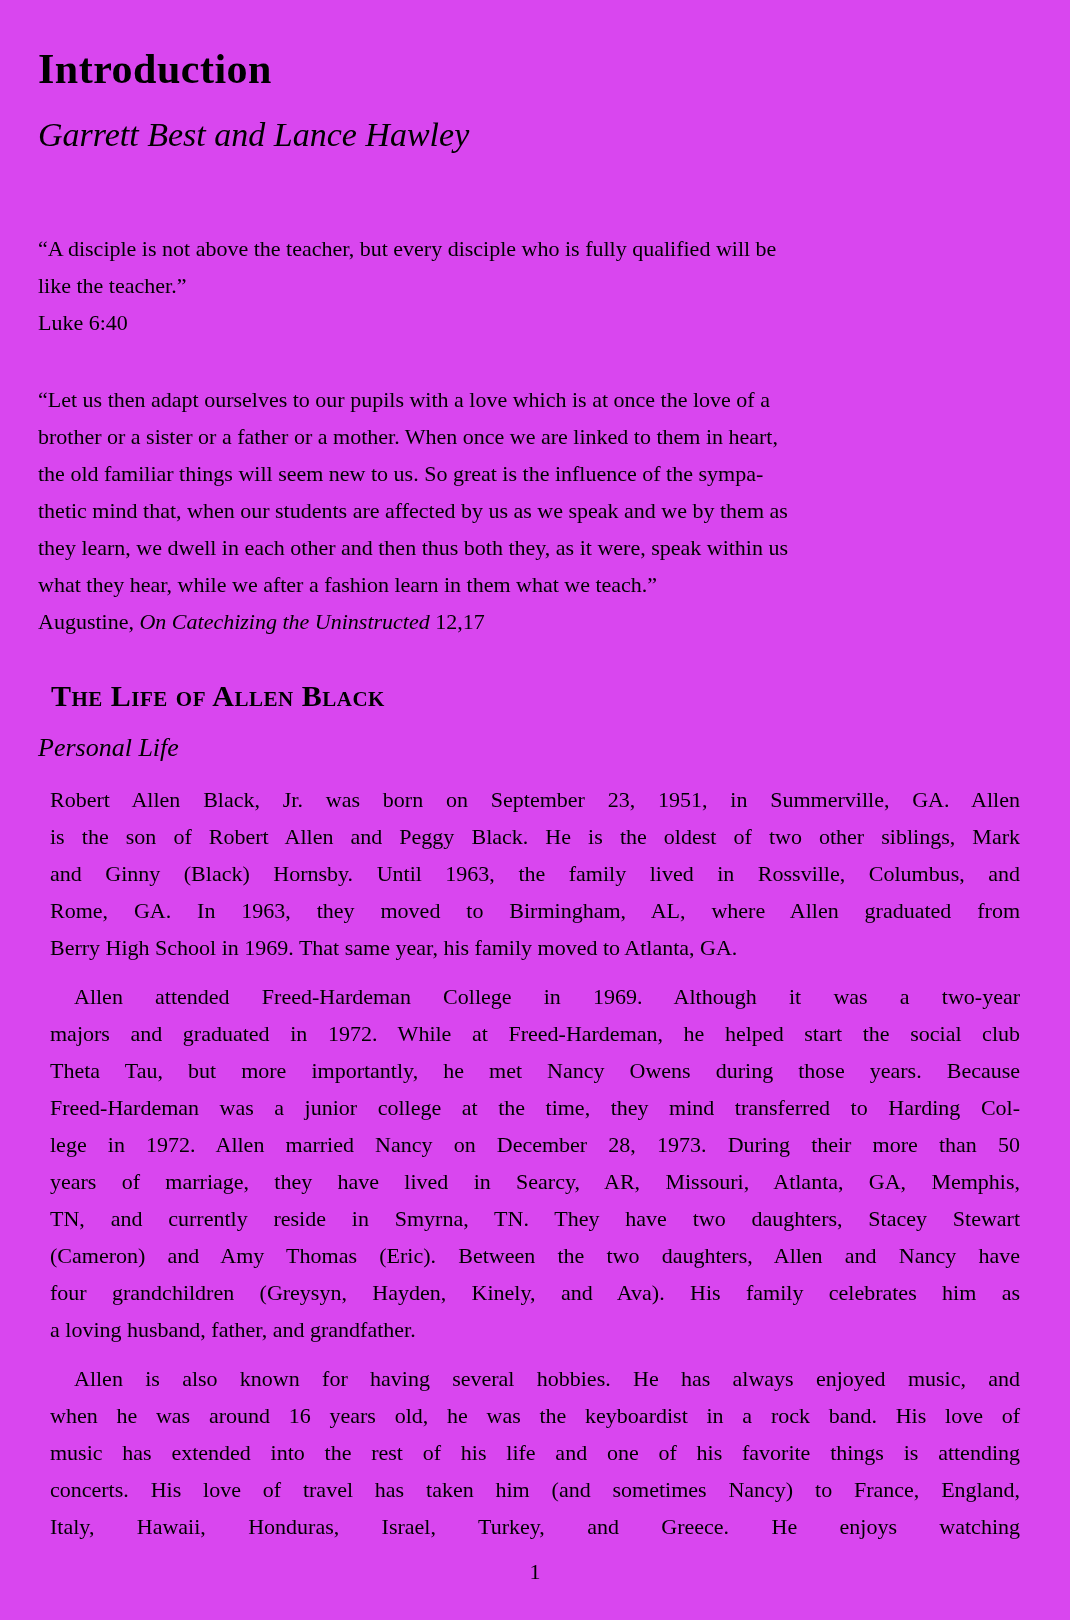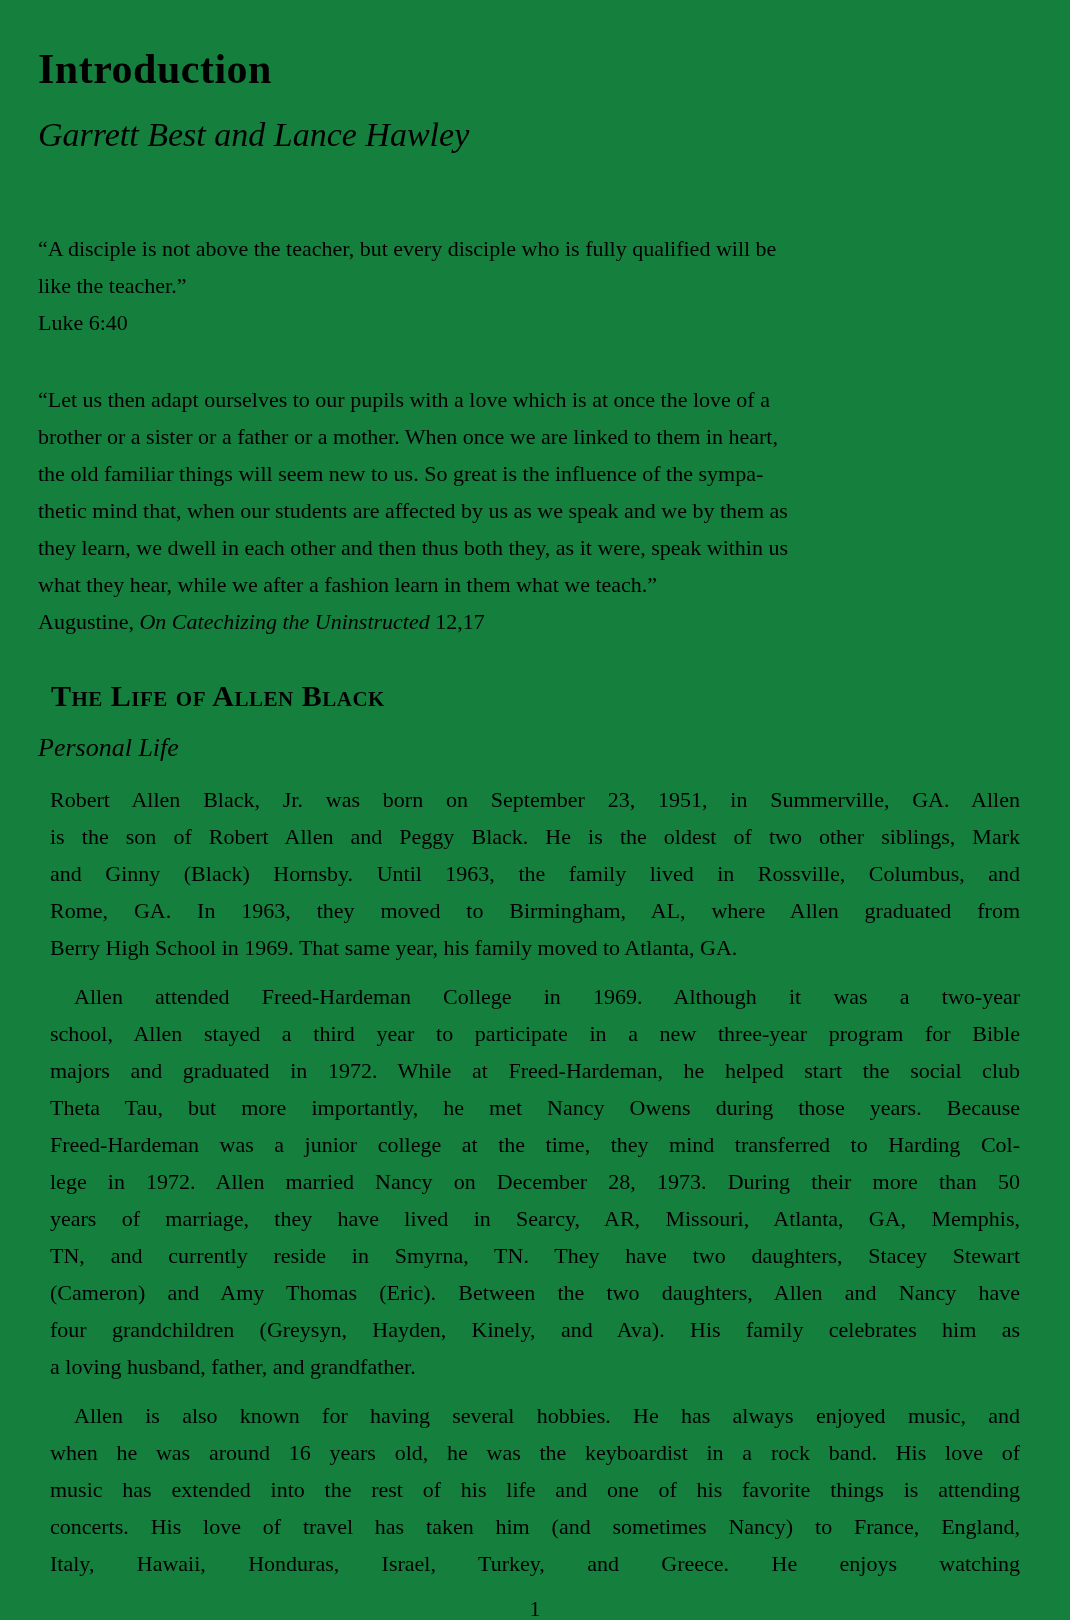--- a/index.html
+++ b/index.html
@@ -2,21 +2,21 @@
 <html><head>
 <meta charset="utf-8">
 <style>
   html, body { margin: 0; padding: 0; background: #ffffff; }
   .page {
     position: relative;
     width: 1070px;
     height: 1620px;
     box-sizing: border-box;
     padding: 45px 38px 0 38px;
-    background: #15803d;
+    background: #d946ef;
     color: #000000;
     font-family: "Liberation Serif", "DejaVu Serif", serif;
     overflow: hidden;
   }
   h1.title {
     margin: 0;
     font-size: 42px;
     line-height: 48px;
     font-weight: bold;
     letter-spacing: 0.5px;
@@ -87,21 +87,20 @@
   <div class="body-text">
       <div class="paragraph">
         <div class="line jline">Robert Allen Black, Jr. was born on September 23, 1951, in Summerville, GA. Allen</div>
         <div class="line jline">is the son of Robert Allen and Peggy Black. He is the oldest of two other siblings, Mark</div>
         <div class="line jline">and Ginny (Black) Hornsby. Until 1963, the family lived in Rossville, Columbus, and</div>
         <div class="line jline">Rome, GA. In 1963, they moved to Birmingham, AL, where Allen graduated from</div>
         <div class="line jline jline-end">Berry High School in 1969. That same year, his family moved to Atlanta, GA.</div>
       </div>
       <div class="paragraph">
         <div class="line jline indent">Allen attended Freed-Hardeman College in 1969. Although it was a two-year</div>
-        <div class="line jline">school, Allen stayed a third year to participate in a new three-year program for Bible</div>
         <div class="line jline">majors and graduated in 1972. While at Freed-Hardeman, he helped start the social club</div>
         <div class="line jline">Theta Tau, but more importantly, he met Nancy Owens during those years. Because</div>
         <div class="line jline">Freed-Hardeman was a junior college at the time, they mind transferred to Harding Col-</div>
         <div class="line jline">lege in 1972. Allen married Nancy on December 28, 1973. During their more than 50</div>
         <div class="line jline">years of marriage, they have lived in Searcy, AR, Missouri, Atlanta, GA, Memphis,</div>
         <div class="line jline">TN, and currently reside in Smyrna, TN. They have two daughters, Stacey Stewart</div>
         <div class="line jline">(Cameron) and Amy Thomas (Eric). Between the two daughters, Allen and Nancy have</div>
         <div class="line jline">four grandchildren (Greysyn, Hayden, Kinely, and Ava). His family celebrates him as</div>
         <div class="line jline jline-end">a loving husband, father, and grandfather.</div>
       </div>

